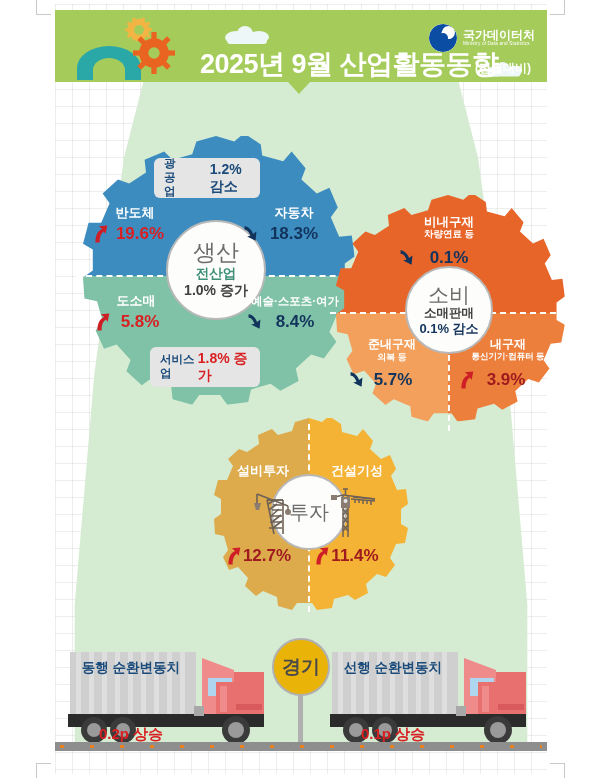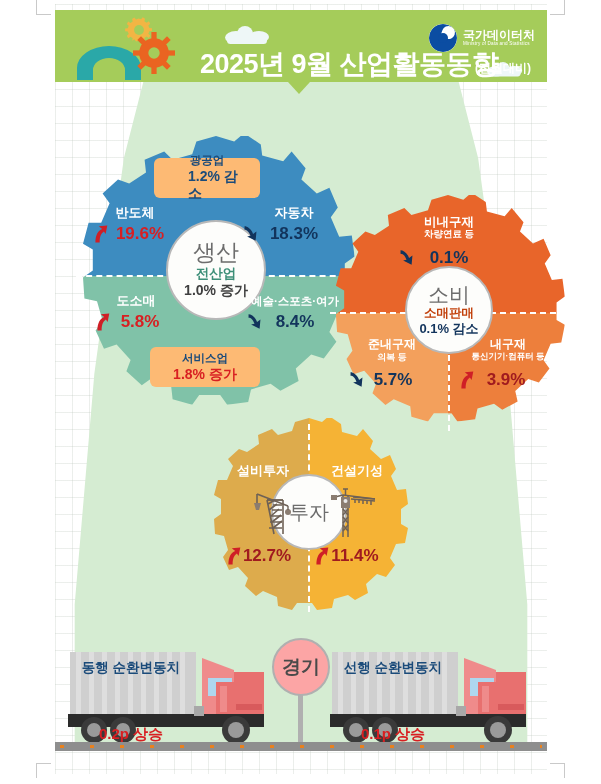--- a/index.html
+++ b/index.html
@@ -93,37 +93,37 @@
   .hub .h3{font-weight:bold;line-height:1.1;}
 
   .lbl{position:absolute;text-align:center;white-space:nowrap;line-height:1.15;}
   .lbl .name{font-weight:bold;}
   .lbl .sub{font-weight:bold;}
   .valrow{position:absolute;display:flex;align-items:center;gap:1px;white-space:nowrap;}
   .val{font-weight:bold;font-size:17px;}
   .arrow{width:17px;height:20px;flex:none;}
 
   .chip{
-    position:absolute;border-radius:6px;background:#fdba74;
-    display:flex;flex-direction:column;align-items:center;justify-content:center;
+    position:absolute;border-radius:6px;background:#e5e5e5;
+    display:flex;align-items:center;justify-content:center;
     padding:20px 10px;box-sizing:border-box;line-height:1.2;
   }
   .chip .cname{font-size:11.5px;font-weight:bold;color:#1b4b7a;}
   .chip .cval{font-size:14px;font-weight:bold;}
 
   .dashh{position:absolute;border-top:2px dashed #ffffff;}
   .dashv{position:absolute;border-left:2px dashed #ffffff;}
 
   
   .road{position:absolute;left:55px;top:742px;width:492px;height:9px;background:#8e8e8e;}
   .roadline{position:absolute;left:60px;top:745px;width:482px;height:3px;
      background:repeating-linear-gradient(to right,#e8811f 0 4px,transparent 4px 30px);}
   .truck{position:absolute;}
   .sign{position:absolute;left:272px;top:638px;width:58px;height:58px;border-radius:50%;
-     background:#fca5a5;border:2px solid #b0b0b0;box-sizing:border-box;
+     background:#eab308;border:2px solid #b0b0b0;box-sizing:border-box;
      display:flex;align-items:center;justify-content:center;}
   .sign span{font-size:19px;font-weight:bold;color:#4a4a4a;}
   .signpost{position:absolute;left:298px;top:694px;width:5px;height:50px;background:#b0b0b0;}
   .boxlbl{position:absolute;text-align:center;line-height:1.25;white-space:nowrap;}
   .boxlbl .bl1{font-size:13.5px;font-weight:bold;color:#1b4b7a;}
   .boxlbl .bl2{font-size:15px;font-weight:bold;color:#d81f22;margin-top:48px;}
 </style>
 </head>
 <body>
 
@@ -278,21 +278,21 @@
         <rect x="-5" y="-5" width="212" height="105" fill="#e8652a"></rect>
         <rect x="-5" y="100" width="108" height="110" fill="#f3a05c"></rect>
         <rect x="100" y="100" width="110" height="110" fill="#ed7f3c"></rect>
       </g>
     </svg>
     <div class="dashh" style="left:0px;top:117px;width:236px;"></div>
     <div class="dashv" style="left:118px;top:140px;height:96px;"></div>
 
     <div class="hub" style="left:75px;top:71px;width:88px;height:88px;">
       <div class="h1" style="font-size:21px;">소비</div>
-      <div class="h2" style="font-size:12.5px;color:#c2410c;margin-top:2px;">소매판매</div>
+      <div class="h2" style="font-size:12.5px;color:#404040;margin-top:2px;">소매판매</div>
       <div class="h3" style="font-size:13px;color:#12345c;margin-top:1px;">0.1% 감소</div>
     </div>
 
     <div class="lbl" style="left:64px;top:20px;width:110px;">
       <div class="name" style="font-size:12.5px;color:#ffffff;">비내구재</div>
       <div class="sub" style="font-size:9.5px;color:#ffffff;">차량연료 등</div>
     </div>
     <div class="valrow" style="left:68px;top:53px;width:102px;justify-content:center;">
       <span class="val" style="color:#12345c;">0.1%</span>
       <svg class="arrow" viewBox="0 0 20 22">

